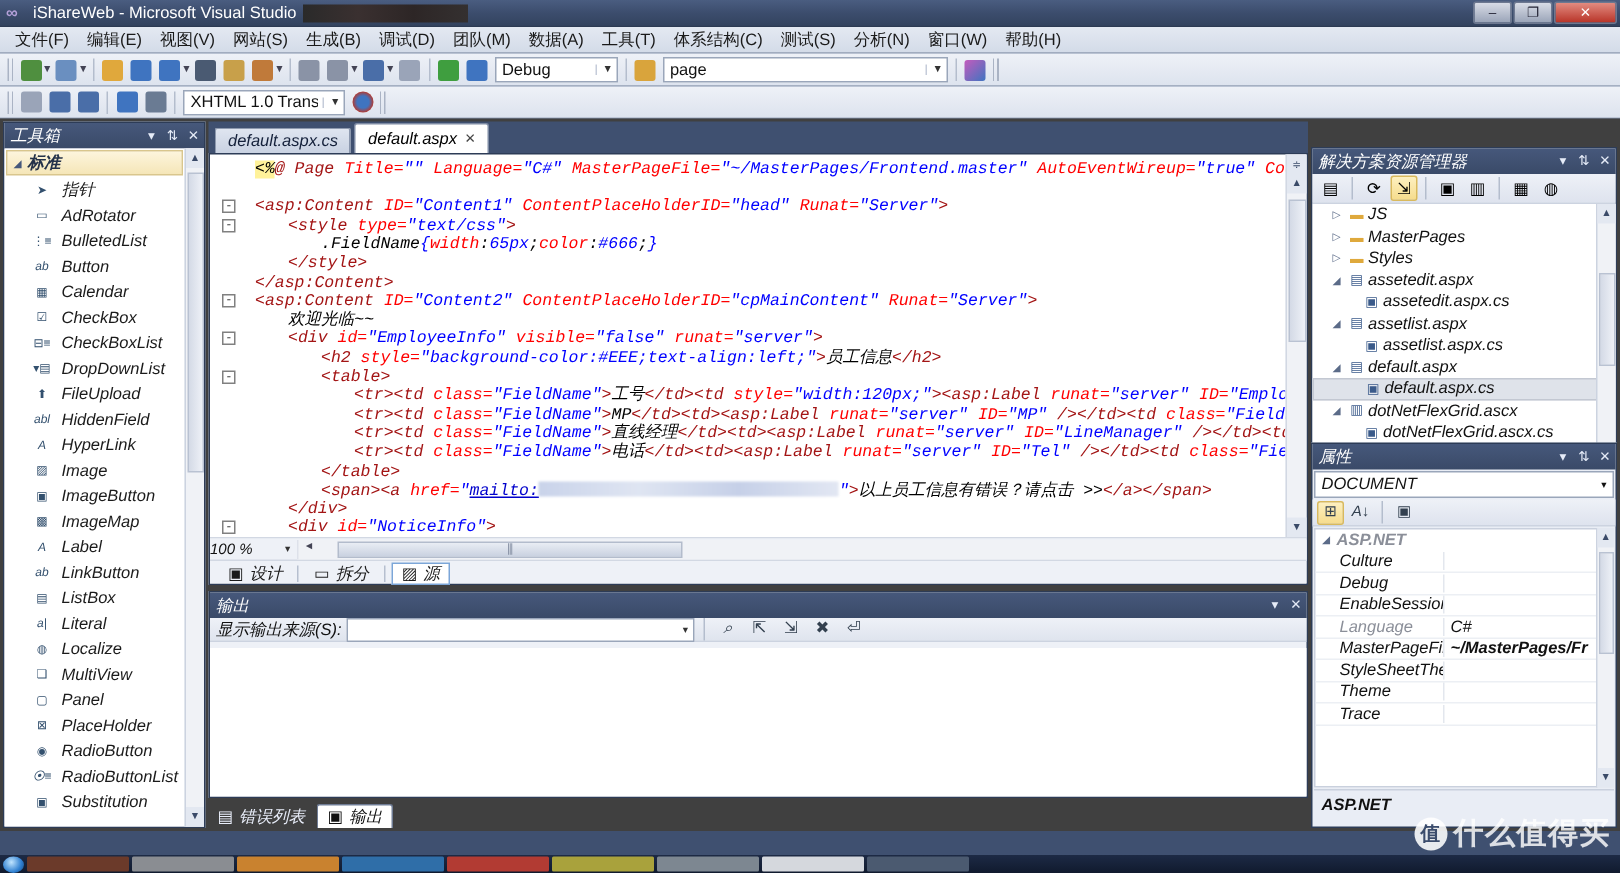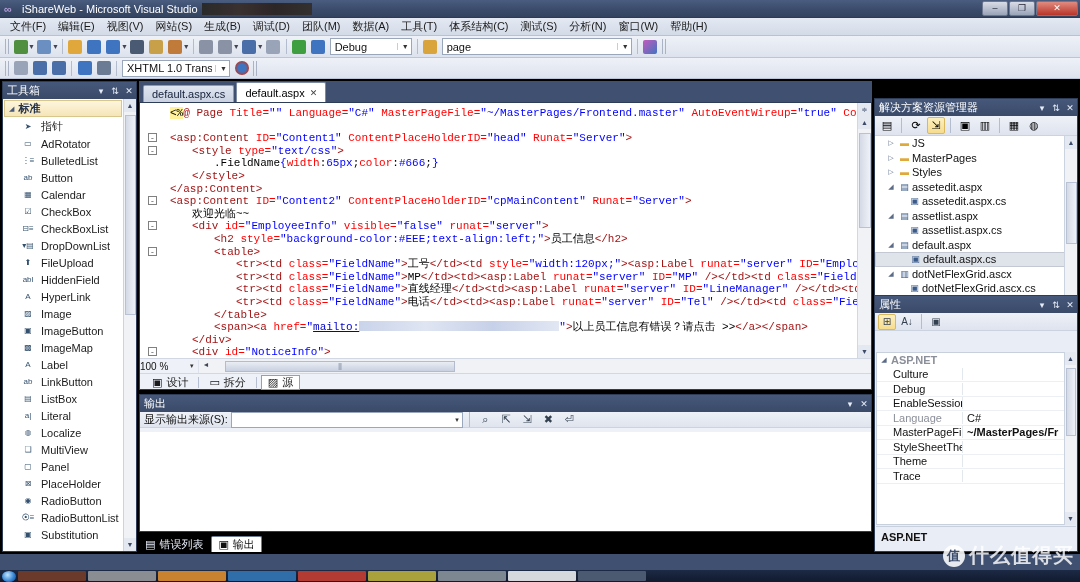--- a/index.html
+++ b/index.html
@@ -73,21 +73,21 @@
     display: flex; align-items: center; font-size: 11px; color: #111;
     padding: 0 2px 0 4px; margin: 0 2px; position: relative;
   }
   .tb-combo .cval { flex: 1; white-space: nowrap; overflow: hidden; }
   .tb-combo .carr { font-size: 7px; color: #333; padding-left: 4px; border-left: 1px solid #c5ccda; margin-left:3px; }
   .combo-debug { width: 82px; }
   .combo-page { width: 190px; }
   .combo-doctype { width: 108px; }
 
   
-  .workarea { position: absolute; left: 0; top: 79px; width: 1080px; height: 475px; background: #000000; }
+  .workarea { position: absolute; left: 0; top: 79px; width: 1080px; height: 475px; background: #404040; font-style: italic; }
 
   
   .toolbox { position: absolute; left: 2px; top: 2px; width: 135px; height: 471px;
              background: #e9edf5; border: 1px solid #2d3c57; }
   .pane-head {
     height: 17px; display: flex; align-items: center;
     background: linear-gradient(180deg,#46587b 0%, #3a4a68 100%);
     color: #fff; font-size: 11px; padding-left: 4px;
   }
   .pane-title { flex: 1; white-space: nowrap; font-weight: normal; }
@@ -672,20 +672,24 @@
       </div>
     </div>
 
     <div class="props">
       <div class="pane-head">
         <span class="pane-title">属性</span>
         <span class="pane-btn">▾</span>
         <span class="pane-btn">⇅</span>
         <span class="pane-btn">✕</span>
       </div>
+      <div class="pr-combo">
+        <span>DOCUMENT</span>
+        <span class="carr">▾</span>
+      </div>
       <div class="pr-toolbar" id="prbtns">
           <div class="pr-btn on">⊞</div>
           <div class="pr-btn">A↓</div>
           <div class="tb-sep"></div>
           <div class="pr-btn">▣</div>
         </div>
       <div class="pr-grid">
         <div class="pr-cat">
           <span class="tri">◢</span>
           <span>ASP.NET</span>

